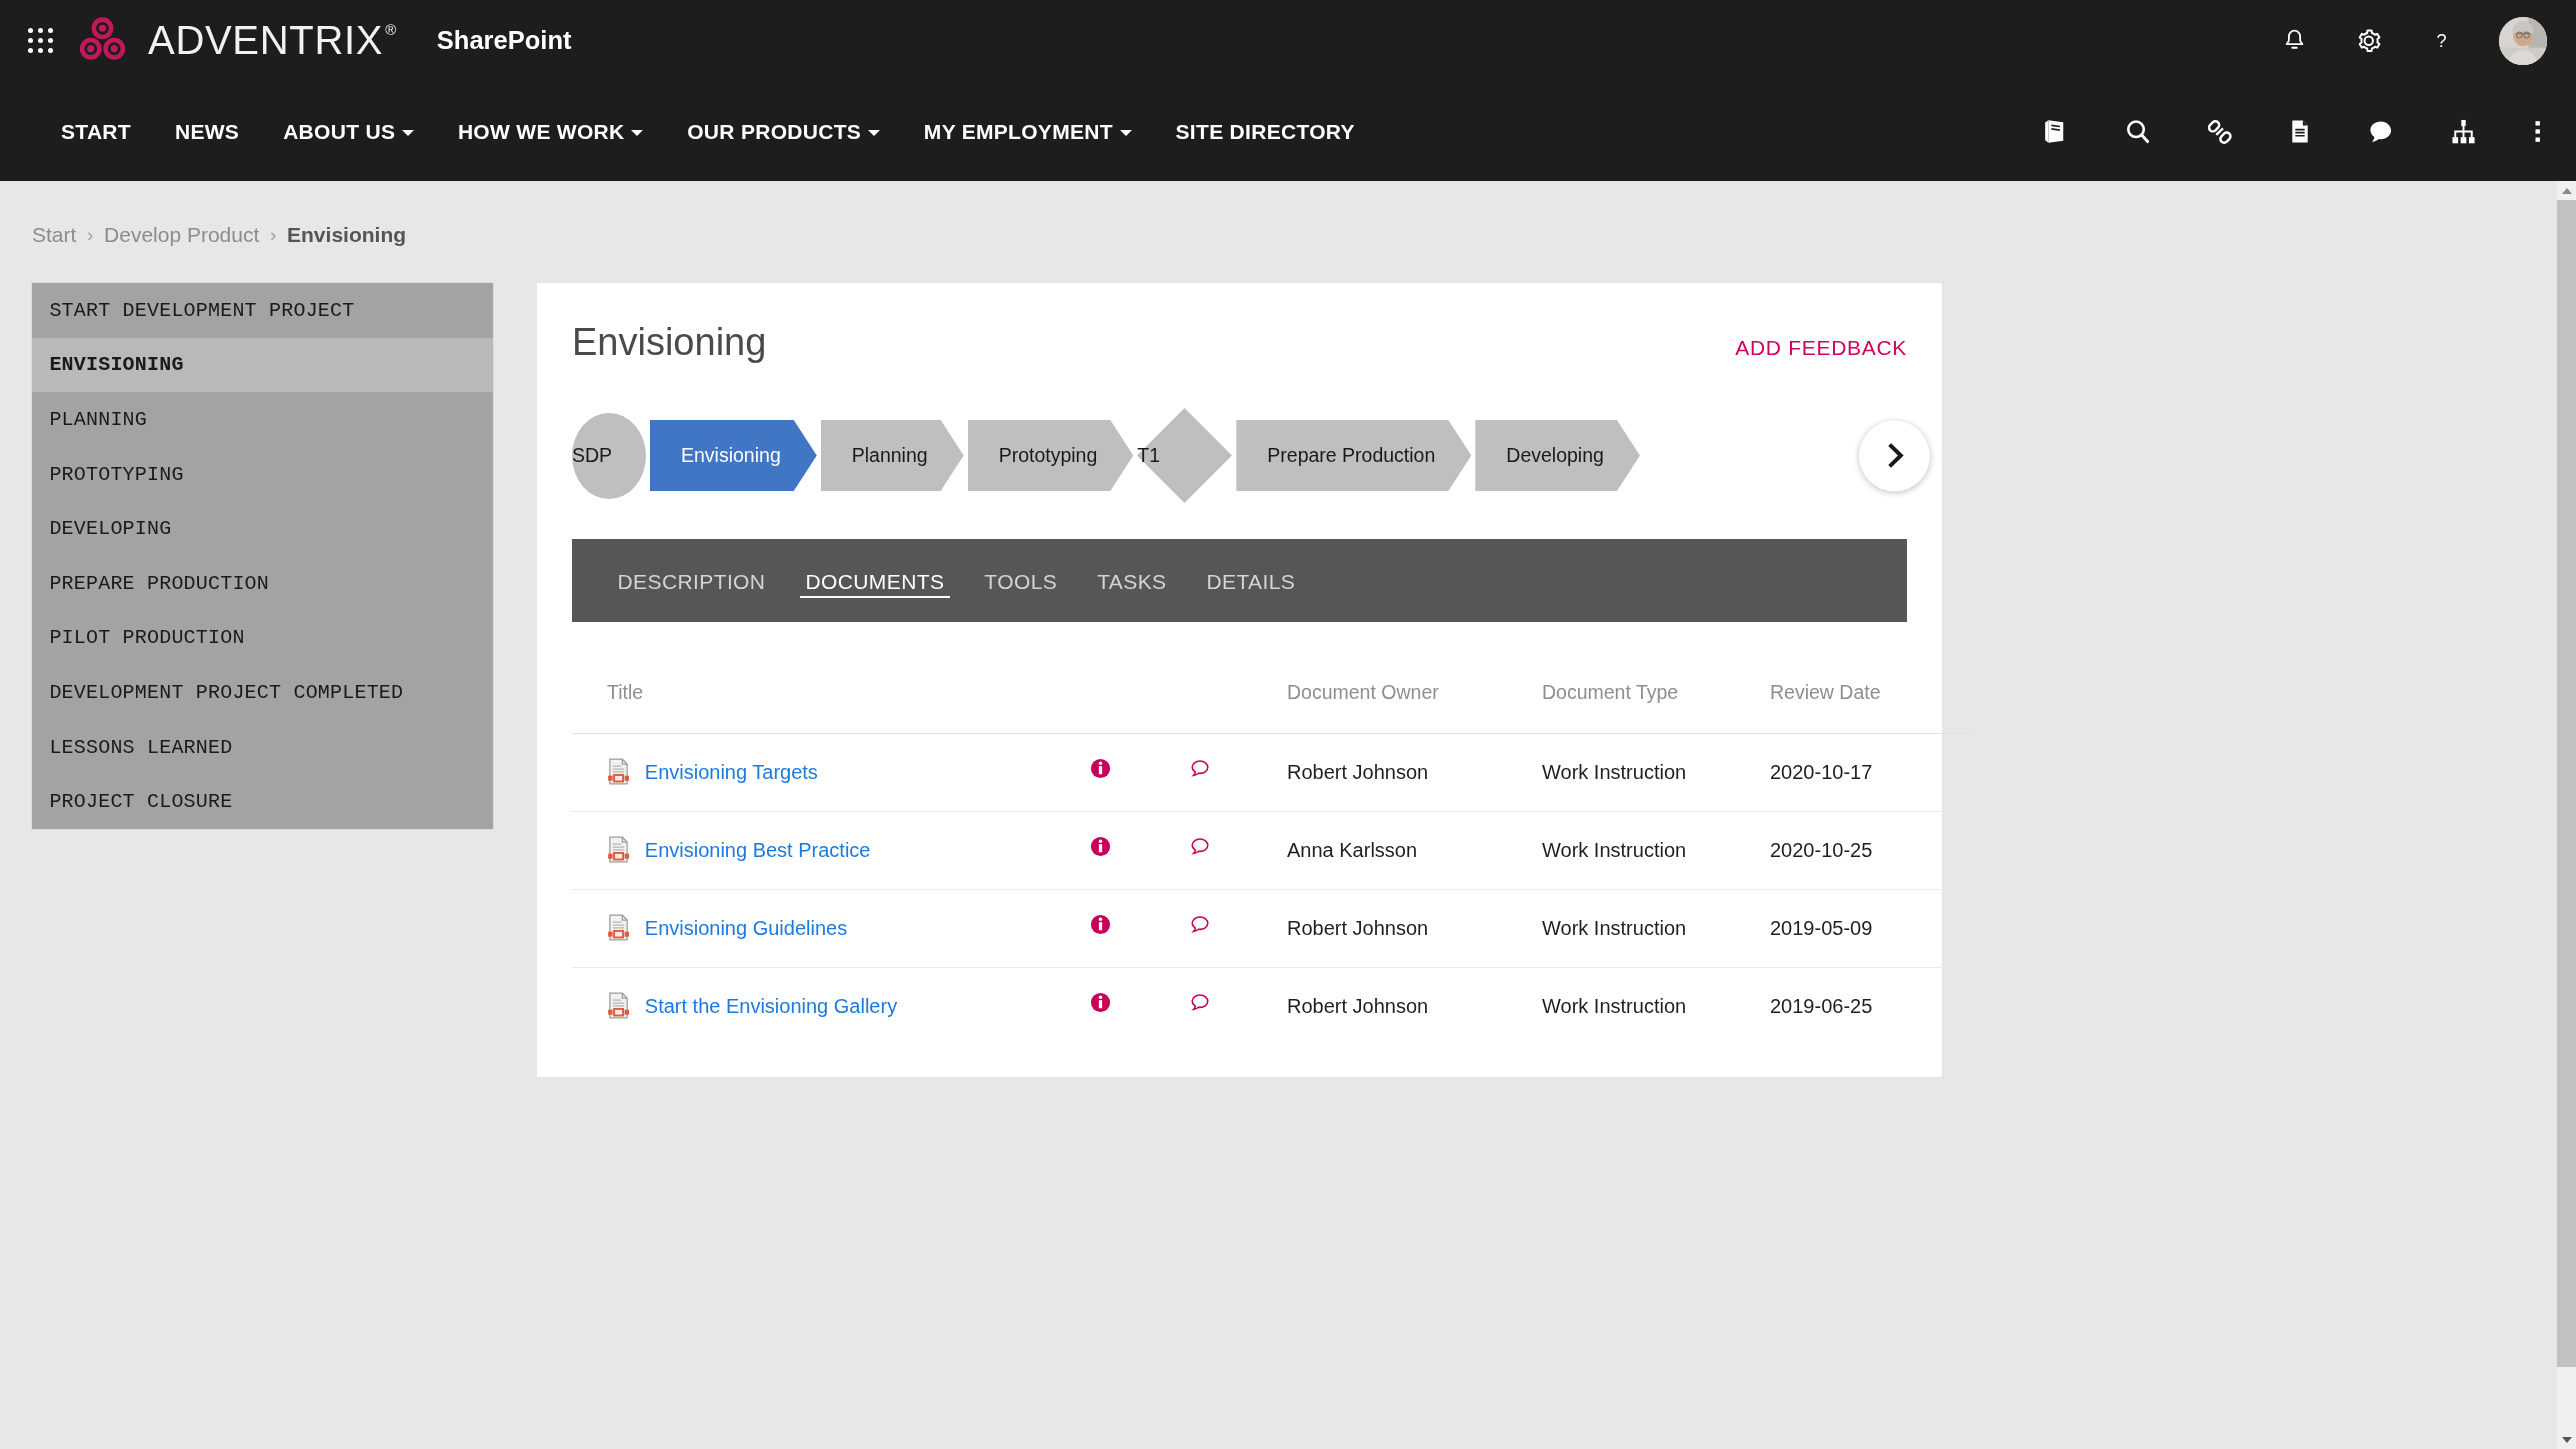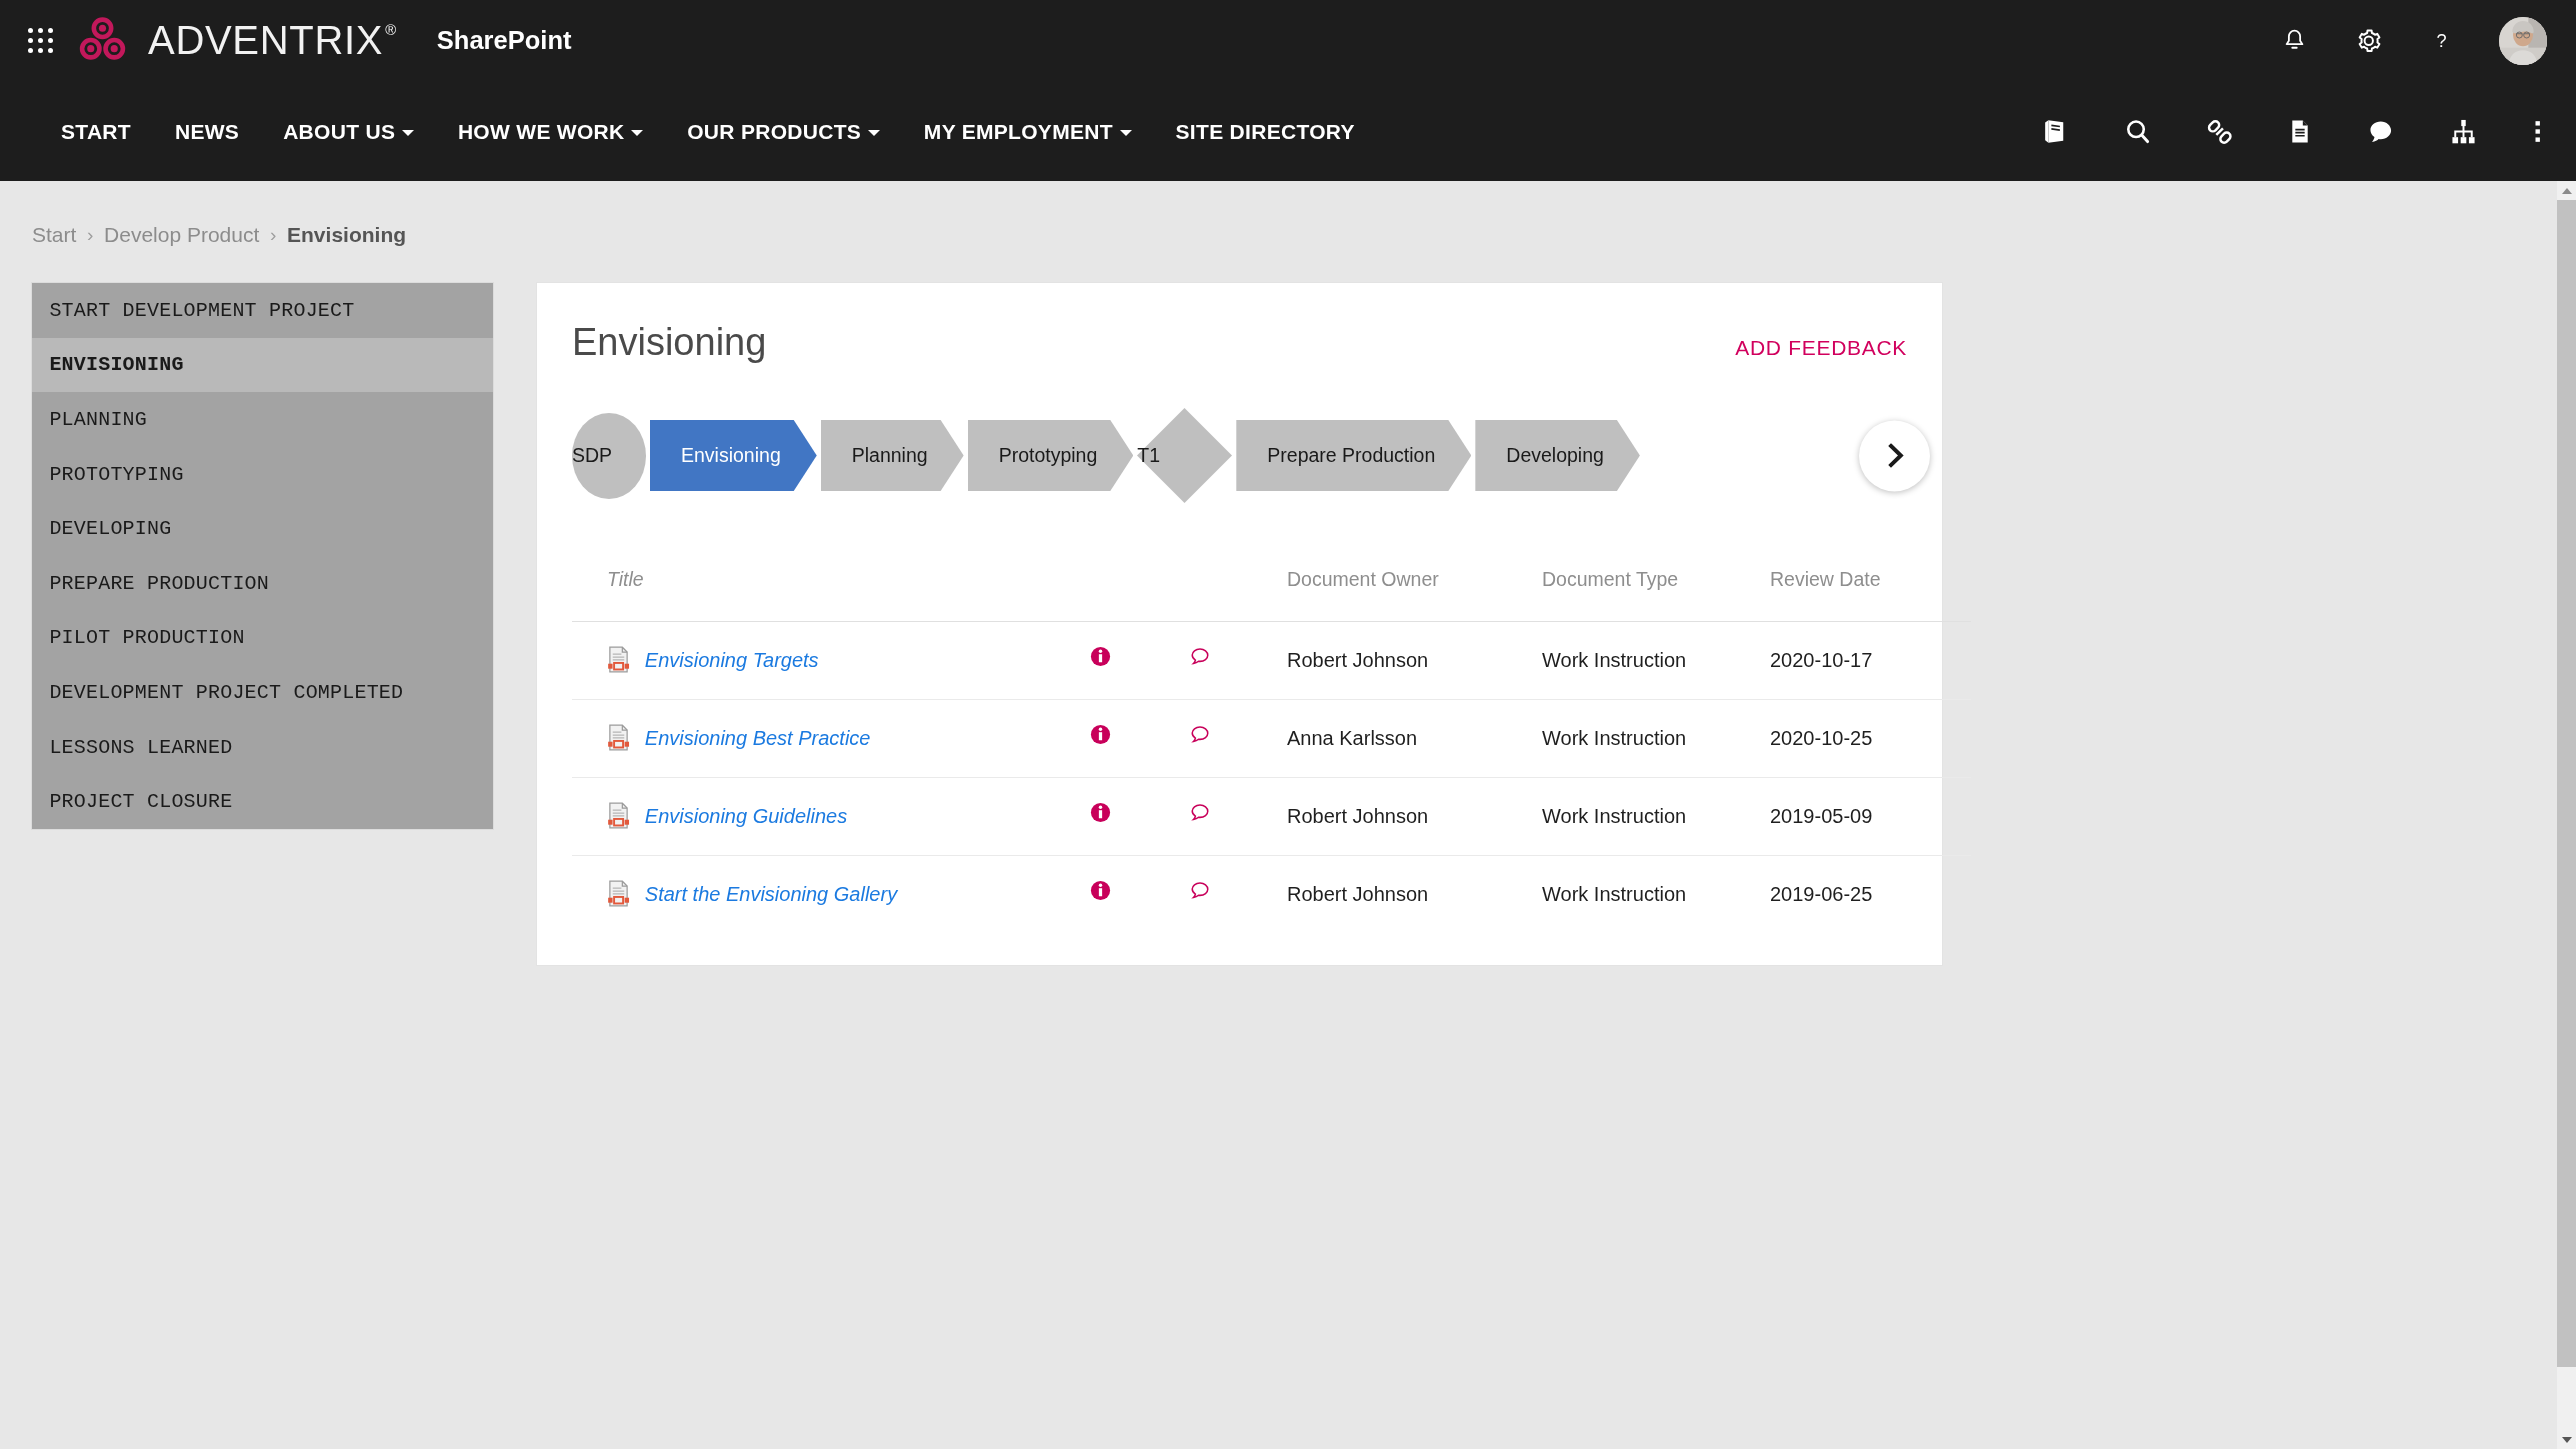--- a/index.html
+++ b/index.html
@@ -322,21 +322,21 @@
   }
   .doctable td {
     padding: 23px 0 23px 0;
     border-bottom: 1.3px solid #eaeaea;
     font-size: 20px;
     color: #1f1f1f;
     vertical-align: middle;
     line-height: 1.45;
   }
   .doctable tr:last-child td { border-bottom: none; }
-  .col-title { width: 517px; padding-left: 35px !important; font-style: italic; }
+  .col-title { width: 517px; padding-left: 35px !important; }
   .col-info  { width: 99px; }
   .col-cmt   { width: 99px; }
   .col-owner { width: 255px; }
   .col-type  { width: 228px; }
   .col-date  { width: 201px; }
   .title-cell {
     display: flex;
     align-items: flex-start;
     gap: 14.8px;
   }
@@ -615,20 +615,37 @@
 
         <div class="flow-fade"></div>
 
         <div class="flow-next">
           <svg width="28" height="28" viewBox="0 0 24 24">
             <path d="M8.6 3.8 17 12l-8.4 8.2" fill="none" stroke="#1a1a1a" stroke-width="3.4" stroke-linecap="square" stroke-linejoin="miter"></path>
           </svg>
         </div>
       </div>
 
+      <div class="tabs">
+        <div class="tab">
+          <span>DESCRIPTION</span>
+        </div>
+        <div class="tab active">
+          <span>DOCUMENTS</span>
+        </div>
+        <div class="tab">
+          <span>TOOLS</span>
+        </div>
+        <div class="tab">
+          <span>TASKS</span>
+        </div>
+        <div class="tab">
+          <span>DETAILS</span>
+        </div>
+      </div>
 
       <table class="doctable">
         <thead>
           <tr>
             <th class="col-title">Title</th>
             <th class="col-info"></th>
             <th class="col-cmt"></th>
             <th class="col-owner">Document Owner</th>
             <th class="col-type">Document Type</th>
             <th class="col-date">Review Date</th>

